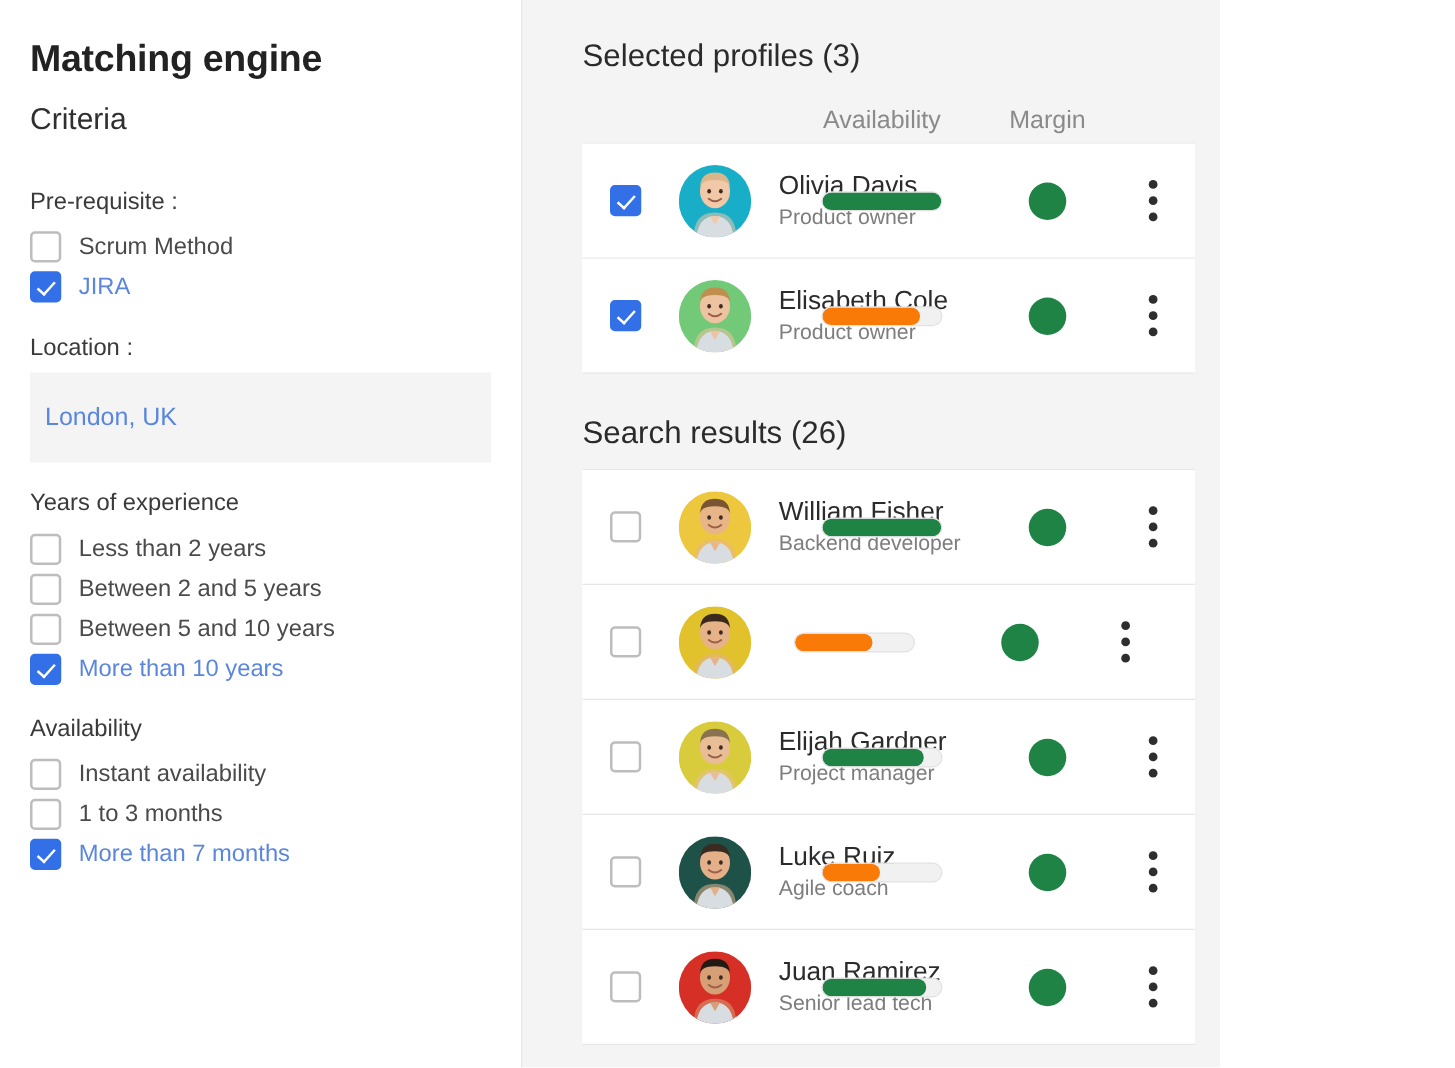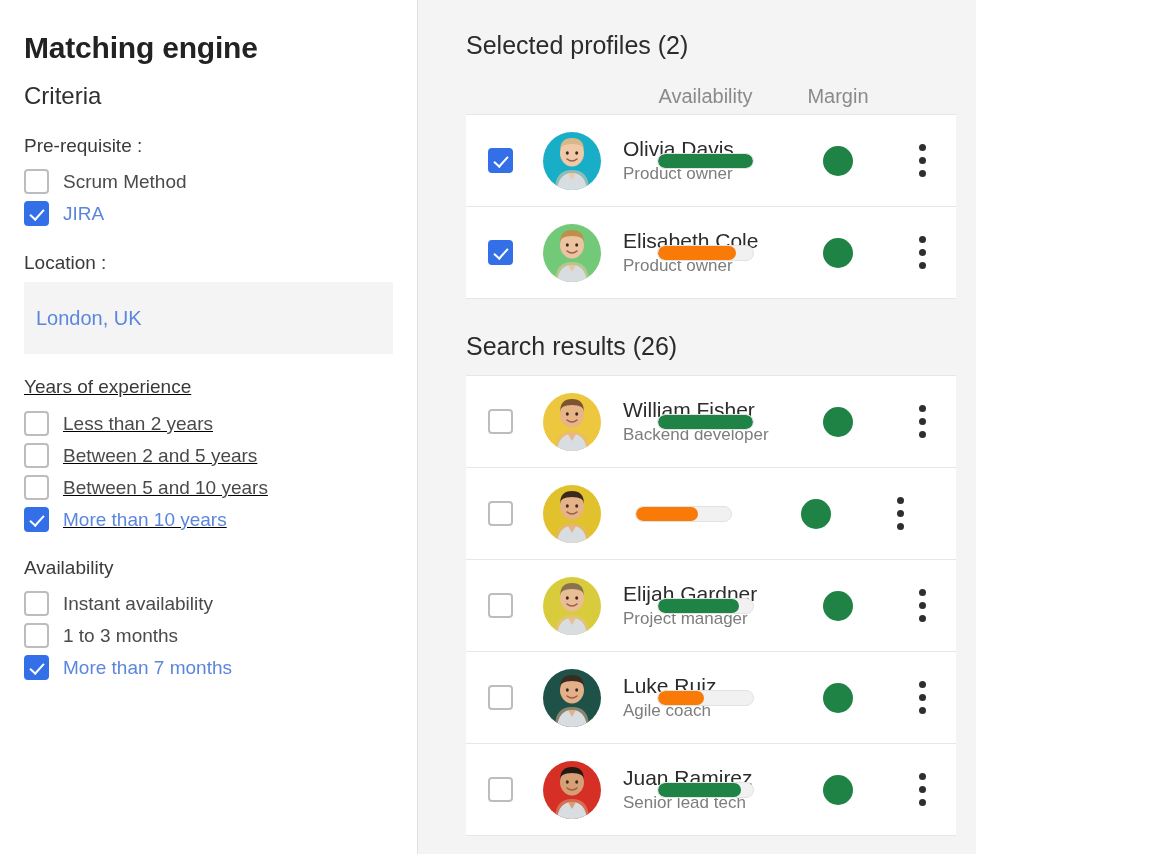--- a/index.html
+++ b/index.html
@@ -39,32 +39,32 @@
     margin-bottom: 16px;
   }
 
   .section-title {
     font-size: 24px;
     font-weight: 400;
     color: #2f2f2f;
     line-height: 1.2;
   }
 
-  .criteria-title { margin-bottom: 24px; }
+  .criteria-title { margin-bottom: 40px; }
 
   .group-label {
     font-size: 19px;
     font-weight: 400;
     color: #3a3a3a;
     line-height: 1.2;
     margin-bottom: 8px;
   }
 
   .group { margin-bottom: 22px; }
-  .group-exp { margin-top: 6px; text-decoration: underline; }
+  .group-exp { margin-top: 6px; }
 
   .check-row {
     display: flex;
     align-items: center;
     height: 32px;
     gap: 14px;
     cursor: pointer;
   }
 
   .cbx {
@@ -359,21 +359,21 @@
       <div class="check-row checked">
         <span class="cbx checked"></span>
         <span class="check-label">More than 7 months</span>
       </div>
     </div>
 
   </aside>
 
   <main class="main">
 
-    <h2 class="panel-title">Selected profiles (2)</h2>
+    <h2 class="panel-title">Selected profiles (3)</h2>
 
     <div class="col-headers">
       <span class="col-spacer"></span>
       <span class="col-head col-head-avail">Availability</span>
       <span class="col-head col-head-margin">Margin</span>
       <span class="col-head-pad"></span>
     </div>
 
     <div class="list" id="selected-list">
         <div class="row">

